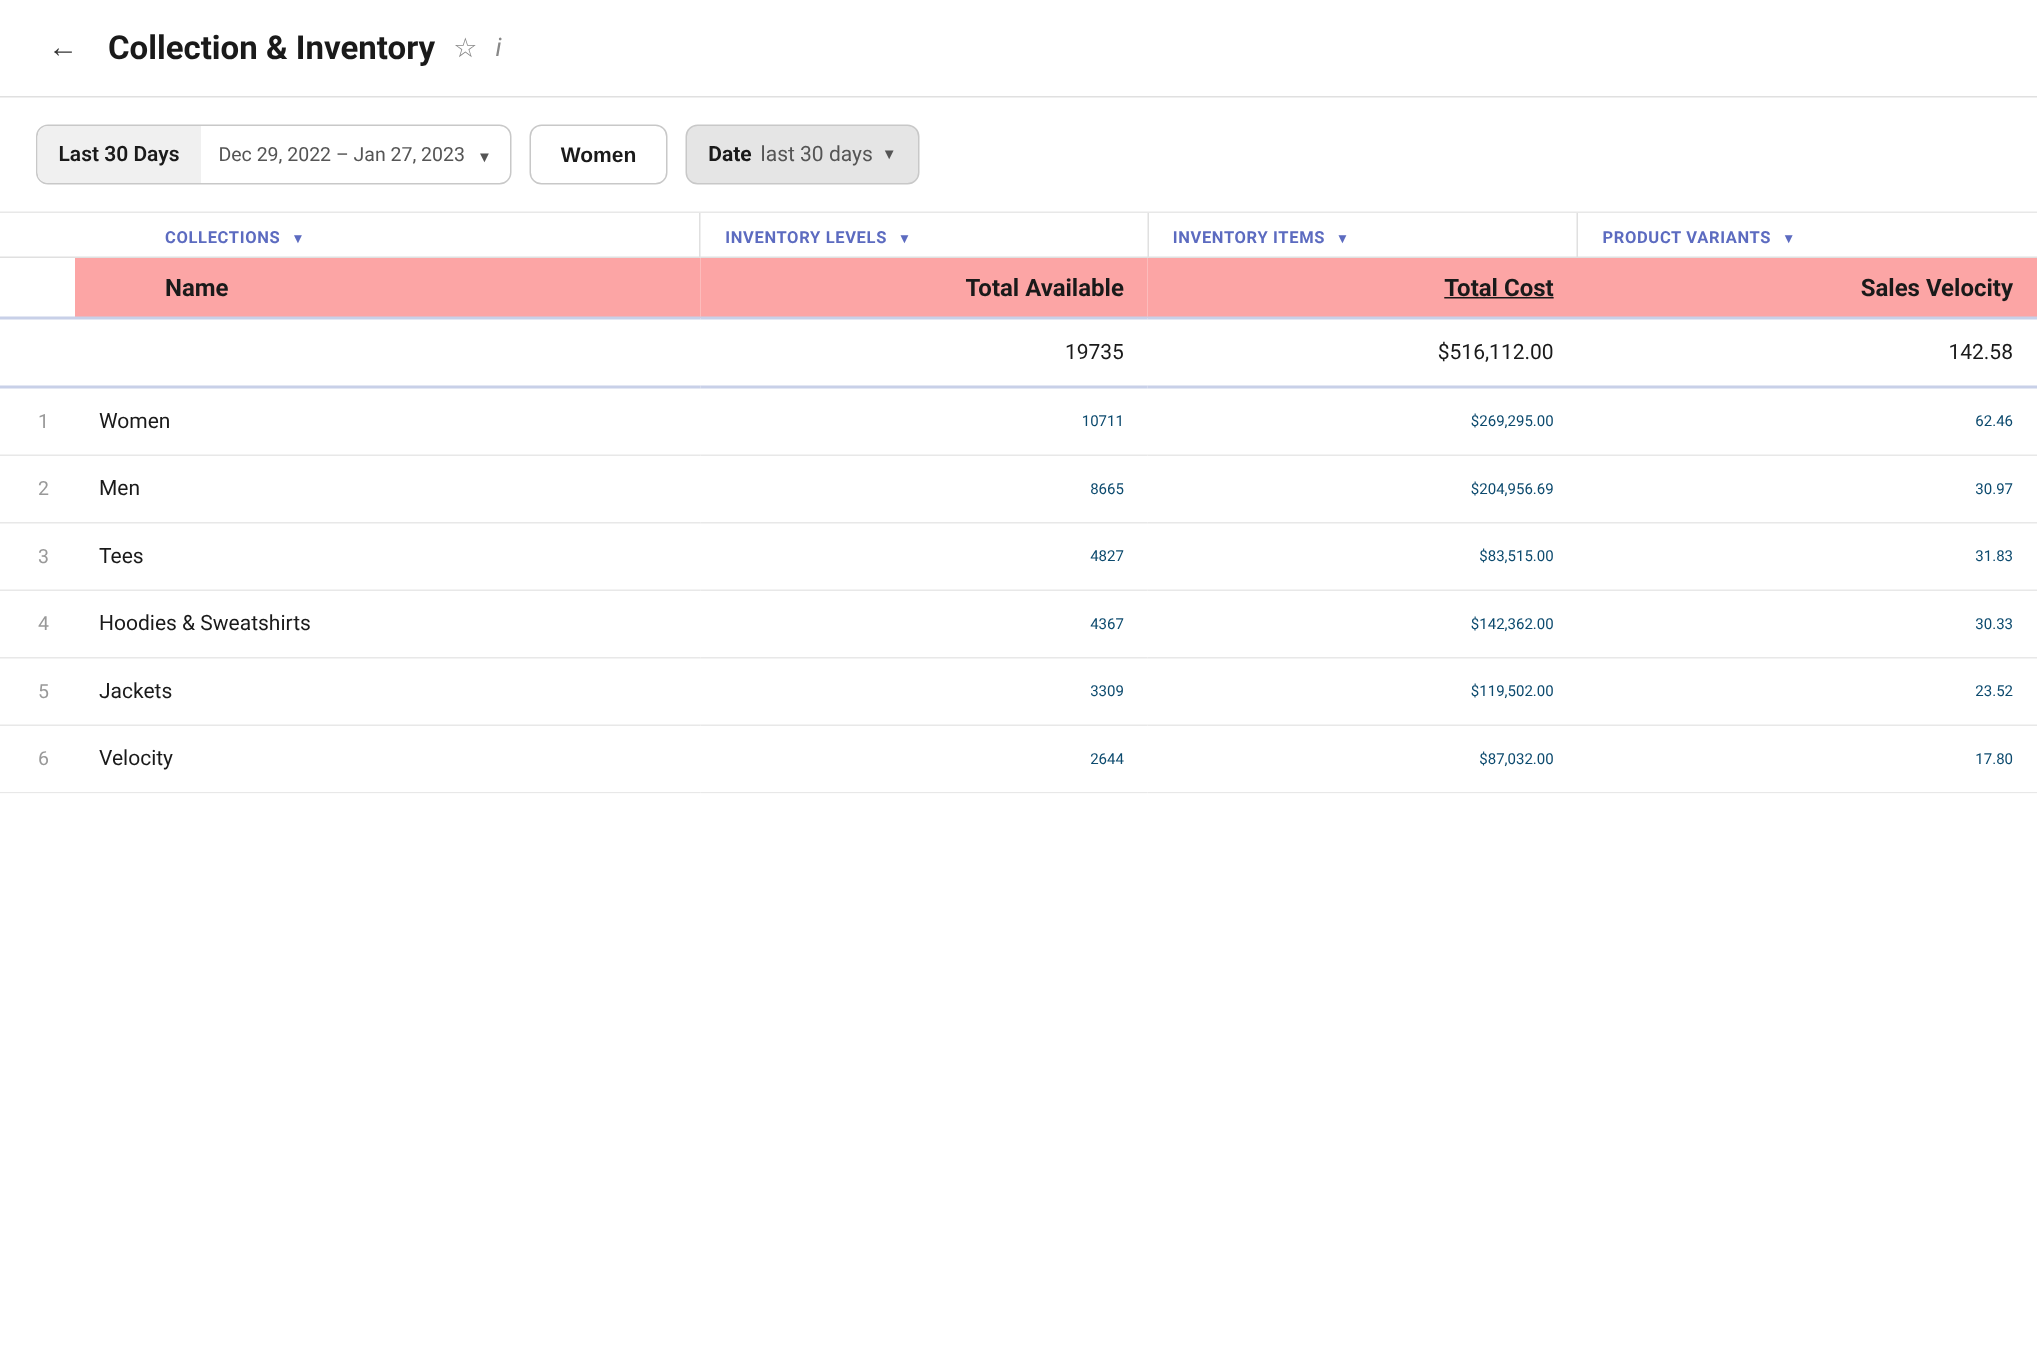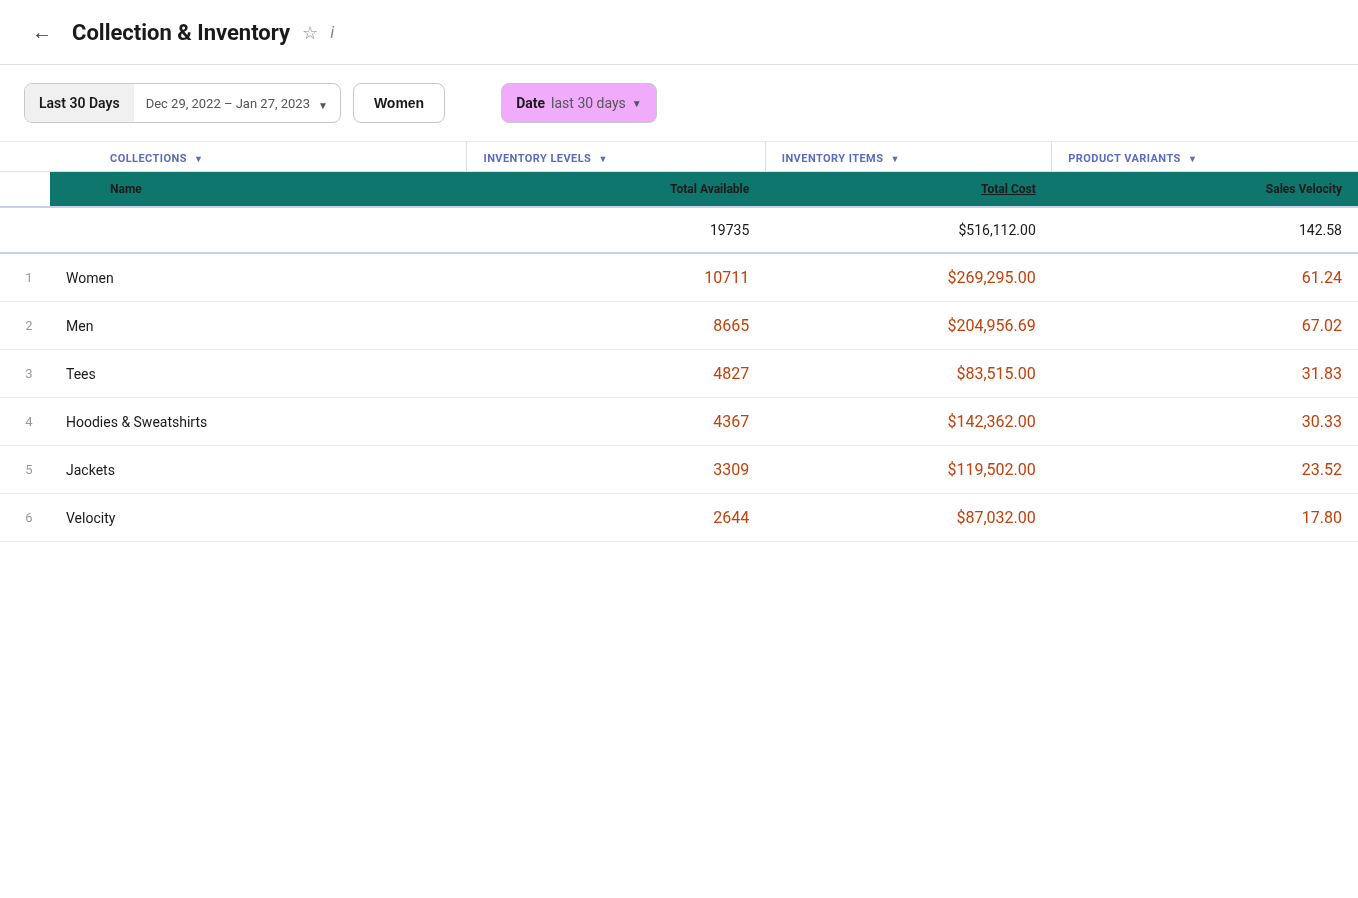--- a/index.html
+++ b/index.html
@@ -101,26 +101,25 @@
       color: #1a1a1a;
     }
 
     .date-filter-btn {
       display: flex;
       align-items: center;
       border: 1.5px solid #c8c8c8;
       border-radius: 8px;
       padding: 0 14px;
       height: 40px;
-      background: #f0abfc;
+      background: #e5e5e5;
       font-size: 14px;
       cursor: pointer;
       gap: 6px;
       color: #555;
-      margin-left: 44px;
     }
 
     .date-filter-btn .filter-date-label {
       font-weight: 700;
       color: #1a1a1a;
     }
 
     .table-container {
       width: 100%;
       overflow-x: auto;
@@ -145,25 +144,25 @@
     }
 
     .col-group-header.first {
       border-left: none;
       padding-left: 60px;
     }
 
     .col-sub-header {
       text-align: left;
       padding: 10px 16px;
-      font-size: 12px;
+      font-size: 16px;
       font-weight: 700;
       color: #1a1a1a;
       border-bottom: 2px solid #c8d0e8;
-      background: #0f766e;
+      background: #fca5a5;
     }
 
     .col-sub-header.right {
       text-align: right;
     }
 
     .col-sub-header.first {
       padding-left: 60px;
     }
 
@@ -202,22 +201,22 @@
 
     td.name-cell {
       font-size: 14px;
       color: #1a1a1a;
       min-width: 220px;
       margin-top: 12px;
     }
 
     td.num-cell {
       text-align: right;
-      font-size: 16px;
-      color: #c2410c;
+      font-size: 10px;
+      color: #0c4a6e;
     }
 
     td.totals-num {
       text-align: right;
       font-size: 14px;
       color: #1a1a1a;
       font-weight: 400;
     }
 
     .group-header-row th:first-child {
@@ -298,28 +297,28 @@
         <td class="name-cell"></td>
         <td class="totals-num">19735</td>
         <td class="totals-num">$516,112.00</td>
         <td class="totals-num">142.58</td>
       </tr>
     <tr class="data-row">
       <td class="row-num">1</td>
       <td class="name-cell">Women</td>
       <td class="num-cell">10711</td>
       <td class="num-cell">$269,295.00</td>
-      <td class="num-cell">61.24</td>
+      <td class="num-cell">62.46</td>
     </tr>
         <tr class="data-row">
       <td class="row-num">2</td>
       <td class="name-cell">Men</td>
       <td class="num-cell">8665</td>
       <td class="num-cell">$204,956.69</td>
-      <td class="num-cell">67.02</td>
+      <td class="num-cell">30.97</td>
     </tr>
         <tr class="data-row">
       <td class="row-num">3</td>
       <td class="name-cell">Tees</td>
       <td class="num-cell">4827</td>
       <td class="num-cell">$83,515.00</td>
       <td class="num-cell">31.83</td>
     </tr>
         <tr class="data-row">
       <td class="row-num">4</td>

